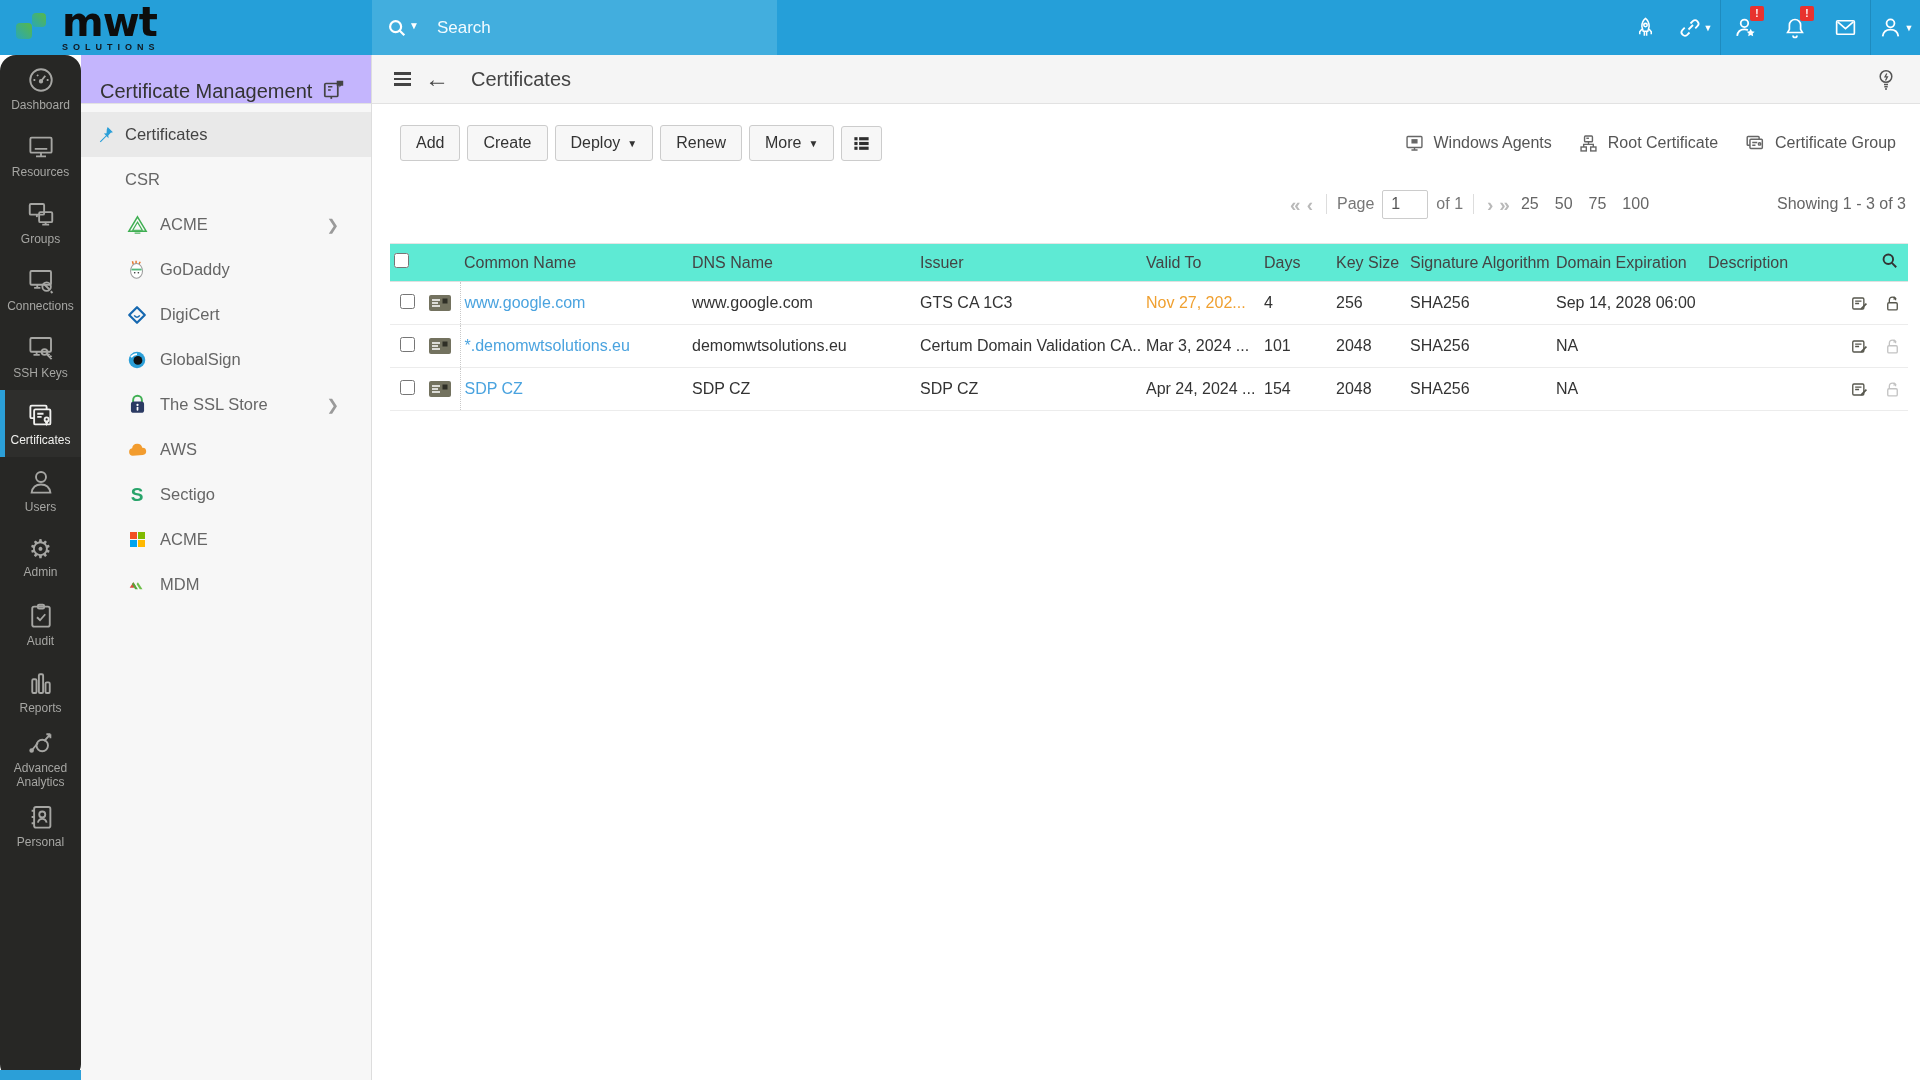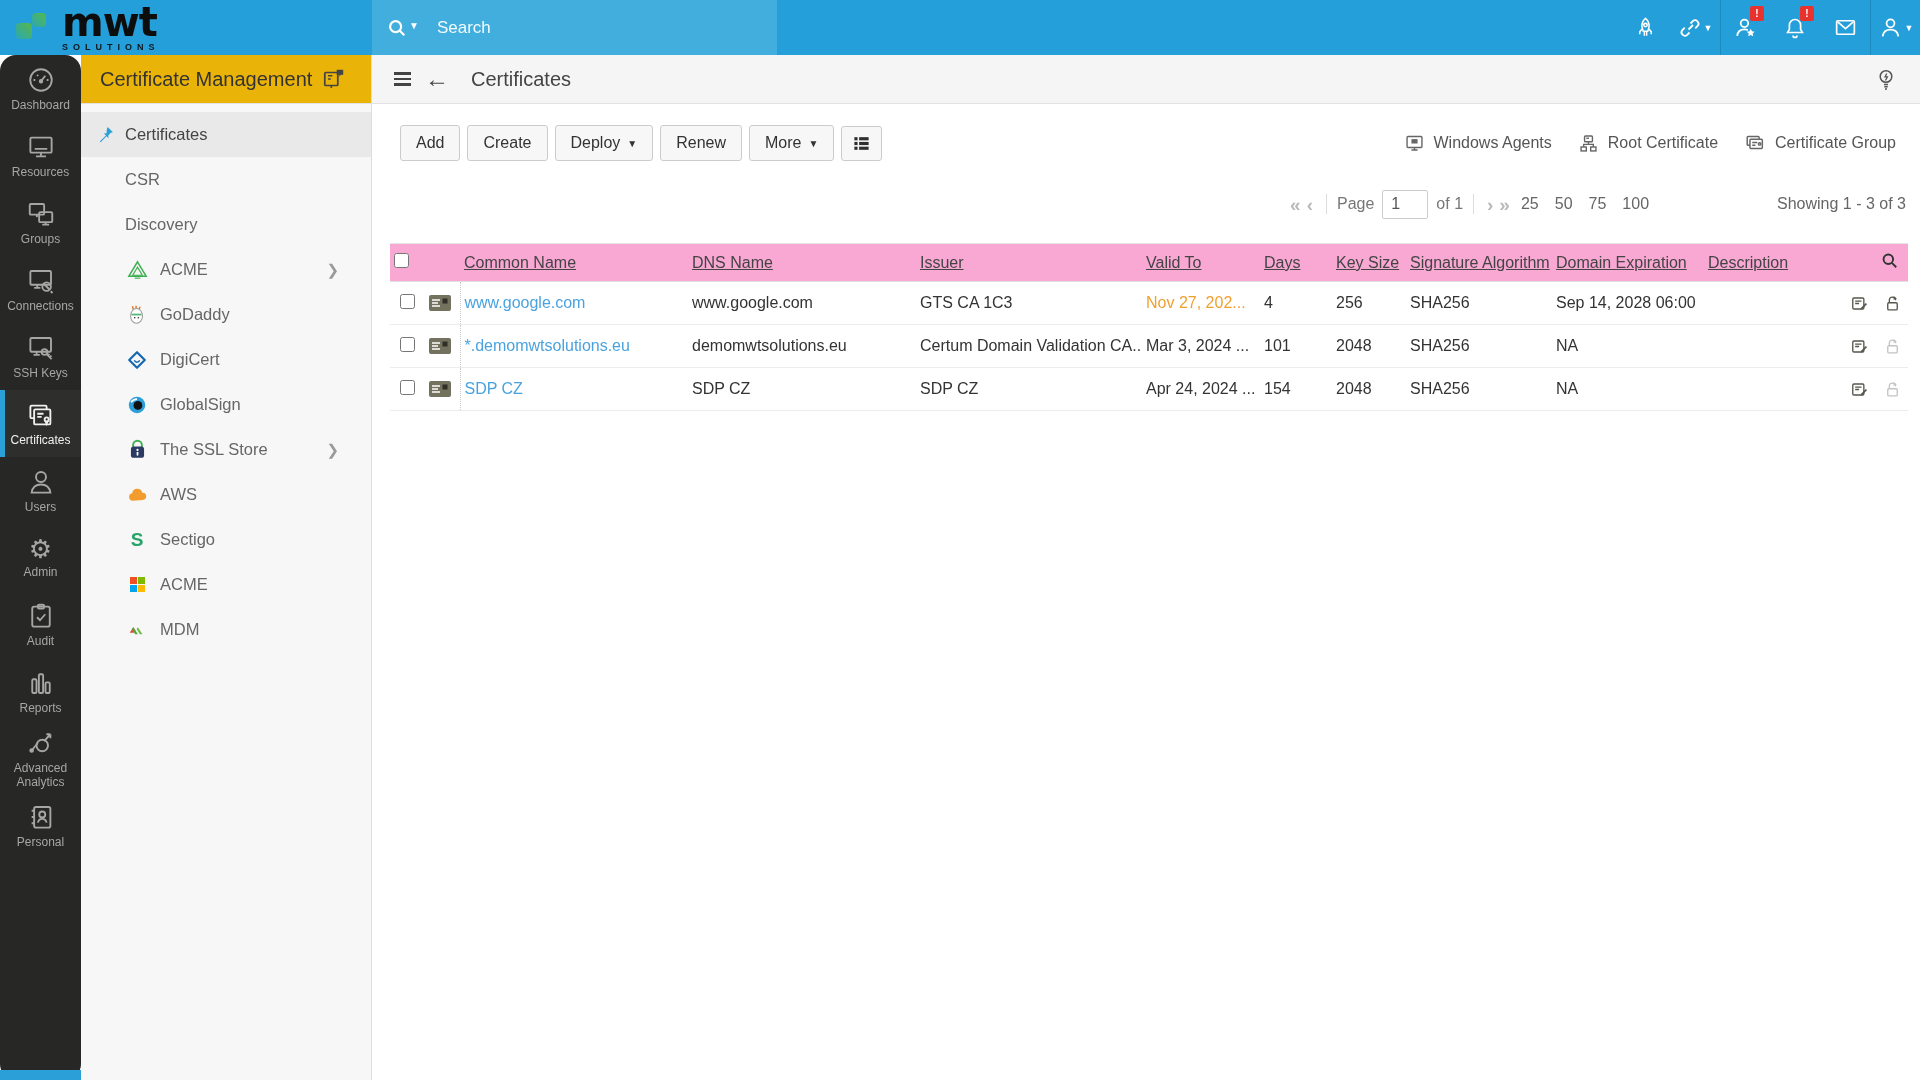--- a/index.html
+++ b/index.html
@@ -30,21 +30,21 @@
   .rail-item { position:relative; height:67px; display:flex; flex-direction:column; align-items:center; justify-content:center; color:#a6a6a3; cursor:pointer; text-align:center; }
   .rail-item .ric { margin-bottom:4px; }
   .rail-label { font-size:12px; line-height:1.1; }
   .rail-item.active { color:#f0f0ee; background:#2e2e2c; }
   .rail-item.active::before { content:""; position:absolute; left:0; top:0; bottom:0; width:5px; background:#2b9fd8; }
   .rail-gear { font-size:26px; line-height:26px; }
   .rail-bottom { position:absolute; left:0; bottom:0; width:81px; height:10px; background:#2b9fd8; }
 
   
   .sidebar { position:absolute; left:81px; top:55px; width:291px; bottom:0; background:#f7f7f7; border-right:1px solid #ddd; z-index:3; }
-  .sidebar-header { height:49px; background:#eab308; border-bottom:1px solid #e2e2e2; display:flex; align-items:center; justify-content:space-between; padding:0 24px 0 19px; }
+  .sidebar-header { height:49px; background:#c4b5fd; border-bottom:1px solid #e2e2e2; display:flex; align-items:flex-end; justify-content:space-between; padding:0 24px 0 19px; }
   .sidebar-title { font-size:20px; color:#333; }
   .side-list { padding-top:8px; }
   .side-item { position:relative; height:45px; display:flex; align-items:center; padding-left:44px; font-size:16.5px; color:#666; cursor:pointer; }
   .side-item.active { background:#e9e9e9; color:#444; }
   .side-item .logo { width:24px; height:24px; margin-right:11px; display:flex; align-items:center; justify-content:center; flex-shrink:0; }
   .side-item .pin-wrap { position:absolute; left:14px; top:12px; }
   .side-chevron { position:absolute; right:32px; color:#9a9a9a; font-size:15px; }
   .logo-letter { font-weight:800; font-size:19px; line-height:1; }
   .ms-grid { width:15px; height:15px; display:grid; grid-template-columns:7px 7px; grid-template-rows:7px 7px; gap:1px; }
   .ms-grid i { display:block; }
@@ -68,21 +68,21 @@
 
   .page-row { display:flex; align-items:center; justify-content:flex-end; margin:18px 14px 0 18px; font-size:16px; color:#777; }
   .chev { color:#b9b9b9; font-size:19px; font-weight:700; margin:0 3px; cursor:pointer; line-height:1; }
   .pag-sep { width:1px; height:20px; background:#ddd; margin:0 10px; }
   .page-input { width:46px; height:29px; border:1px solid #ccc; border-radius:2px; font-size:16px; color:#555; padding-left:8px; margin:0 8px; font-family:inherit; }
   .psize { margin:16px 8px; cursor:pointer; color:#666; }
   .showing { margin-left:120px; color:#666; }
 
   
   .tbl { margin:14px 12px 0 18px; border-collapse:collapse; table-layout:fixed; width:1518px; font-size:16px; }
-  .tbl th { font-weight:400; color:#444; text-align:left; height:38px; border-top:1px solid #e5e5e5; border-bottom:1px solid #e0e0e0; background:#f9a8d4; padding:0 4px; white-space:nowrap; overflow:hidden;text-decoration:underline; }
+  .tbl th { font-weight:400; color:#444; text-align:left; height:38px; border-top:1px solid #e5e5e5; border-bottom:1px solid #e0e0e0; background:#5eead4; padding:0 4px; white-space:nowrap; overflow:hidden; }
   .tbl td { height:43px; border-bottom:1px solid #ececec; padding:0 4px; color:#333; white-space:nowrap; overflow:hidden; }
   .c-cb { width:34px; text-align:center; }
   .c-ic { width:36px; }
   .c-cn { width:228px; }
   .c-dns { width:228px; }
   .c-iss { width:226px; }
   .c-vt { width:118px; }
   .c-days { width:72px; }
   .c-ks { width:74px; }
   .c-sa { width:146px; }
@@ -292,23 +292,20 @@
     <div class="side-item active">
       <span class="pin-wrap">
         <svg width="21" height="21" viewBox="0 0 24 24" fill="#2b9fd8">
           <path d="M14.5 3.5 20.5 9.5 18 10l-2.8 3.2.3 3-2.3-2.3-6.7 7-1-1 7-6.7-2.3-2.3 3-.3L13.5 6z"></path>
         </svg>
       </span>
       <span>Certificates</span>
     </div>
     <div class="side-item">
       <span>CSR</span>
-    </div>
-    <div class="side-item">
-      <span>Discovery</span>
     </div>
     <div class="side-item">
       <span class="logo">
         <svg width="23" height="23" viewBox="0 0 24 24" fill="none" stroke="#3faf52" stroke-width="1.6">
           <path d="M12 4 21 19H3z"></path>
             <path d="M12 9.5 17 18H7z" stroke-width="1.2"></path>
             <path d="M9 21h6" stroke-width="1.2"></path>
         </svg>
       </span>
       <span>ACME</span>

